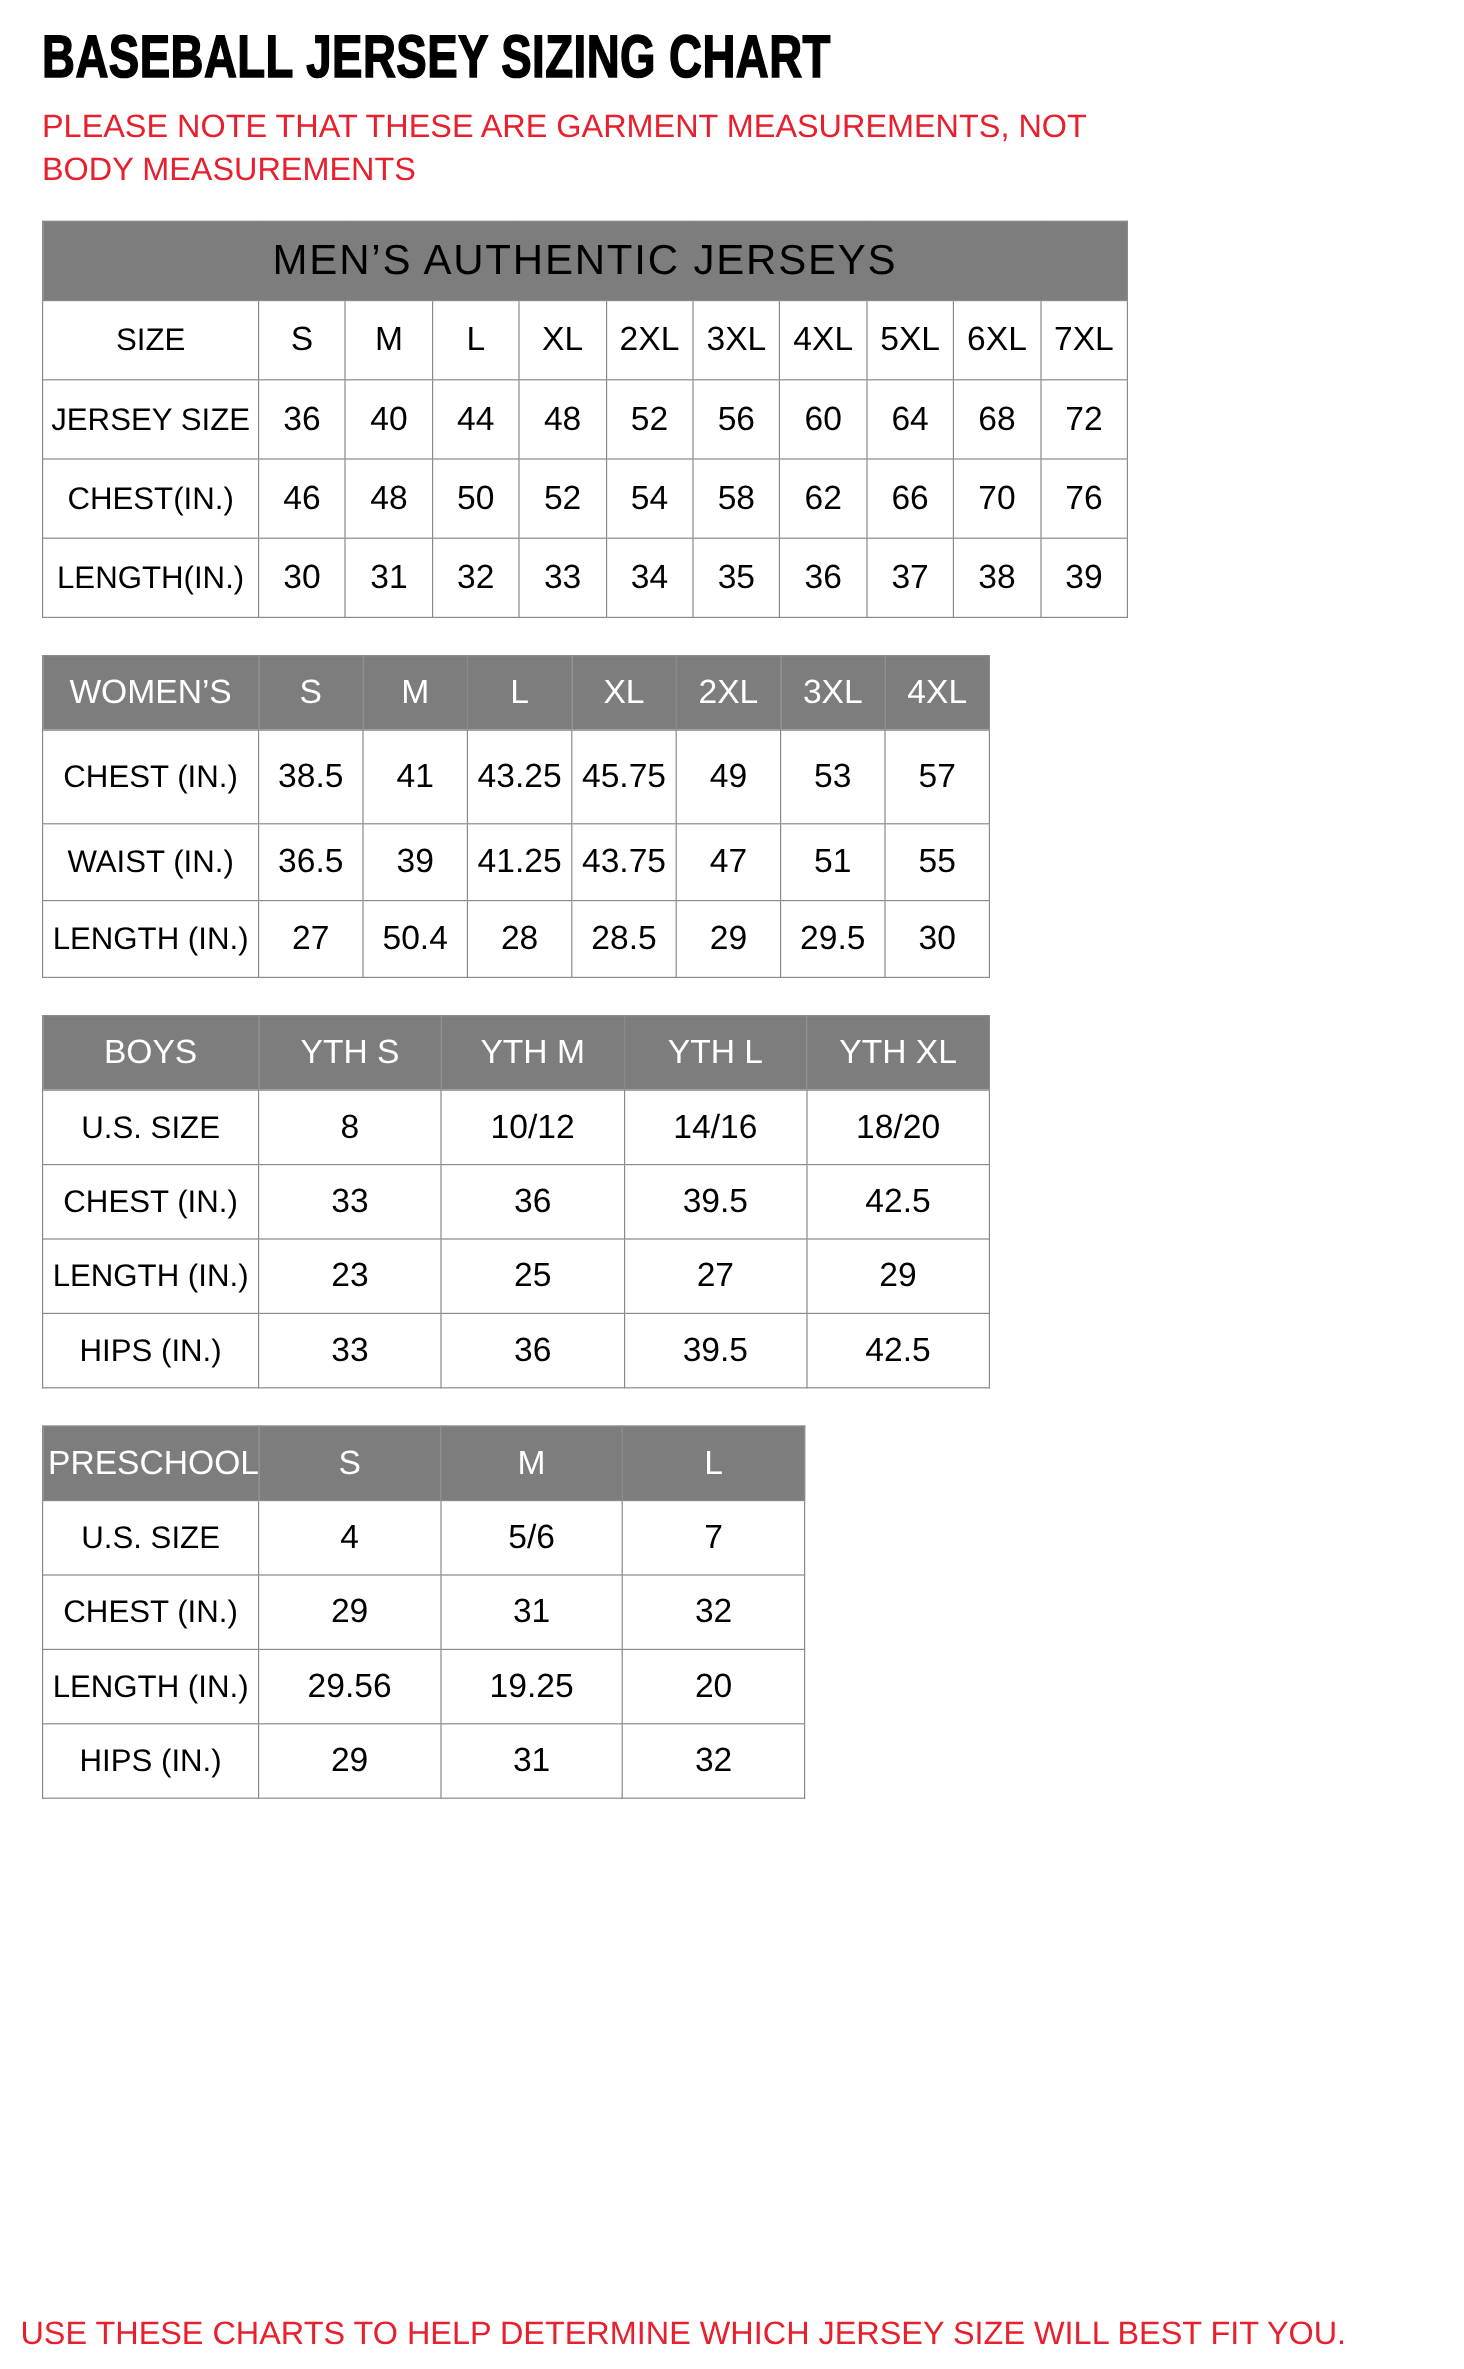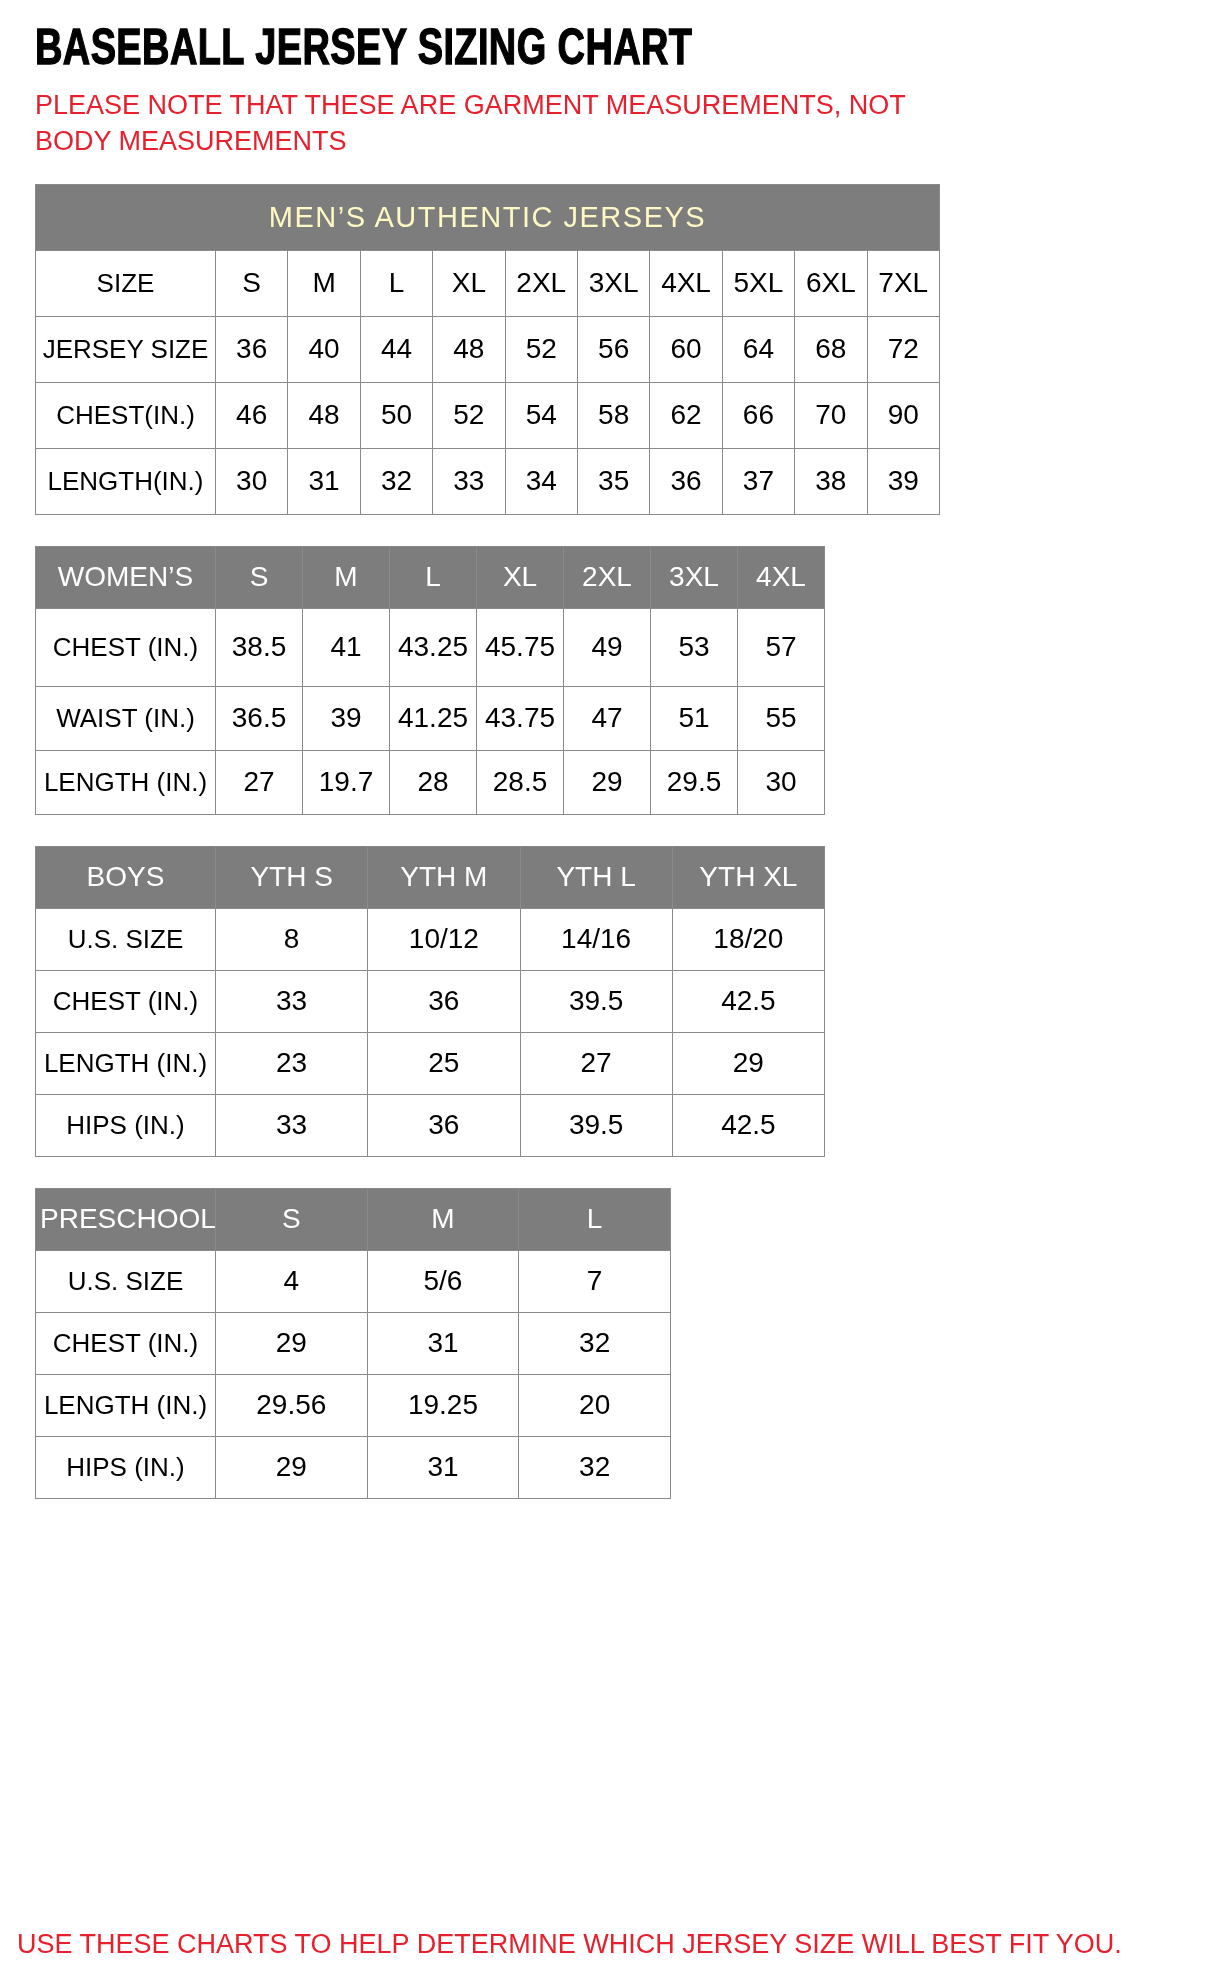--- a/index.html
+++ b/index.html
@@ -11,21 +11,21 @@
   }
   .title { margin:0 0 16px 0; line-height:1; }
   .title-inner {
     display:inline-block; transform:scaleX(0.76); transform-origin:0 50%;
     font-size:50px; font-weight:900; letter-spacing:0.5px; color:#000;
     -webkit-text-stroke:1.3px #000; white-space:nowrap;
   }
   .note { margin:0 0 24px 0; color:var(--accent-red); font-size:27px; line-height:1.33; max-width:880px; font-weight:400; }
   table.tbl { border-collapse:collapse; table-layout:fixed; margin:0 0 31px 0; }
   .tbl th, .tbl td { border:1px solid var(--border-gray); text-align:center; vertical-align:middle; font-weight:400; padding:0 4px; }
-  .title-bar { background:var(--header-gray); color:#fef9c3; font-size:29px; letter-spacing:1.5px; height:66px; }
+  .title-bar { background:var(--header-gray); color:#000000; font-size:35px; letter-spacing:1.5px; height:66px; }
   .hdr { background:var(--header-gray); color:#fff; font-size:28px; height:62px;margin-left:20px; }
   .row-label { font-size:26px; color:#000; white-space:pre-line; line-height:1.25; }
   .cell { font-size:28px; color:#000; }
   .mens { width:905px; }
   .mens .row-label, .mens .cell { height:66px; }
   .womens { width:790px; }
   .womens .row-label, .womens .cell { height:64px; }
   .womens tbody tr:nth-child(2) .row-label, .womens tbody tr:nth-child(2) .cell { height:78px; }
   .boys { width:790px; }
   .boys .row-label, .boys .cell { height:62px; }
@@ -88,21 +88,21 @@
           <th class="row-label">CHEST(IN.)</th>
           <td class="cell">46</td>
           <td class="cell">48</td>
           <td class="cell">50</td>
           <td class="cell">52</td>
           <td class="cell">54</td>
           <td class="cell">58</td>
           <td class="cell">62</td>
           <td class="cell">66</td>
           <td class="cell">70</td>
-          <td class="cell">90</td>
+          <td class="cell">76</td>
         </tr>
         <tr>
           <th class="row-label">LENGTH(IN.)</th>
           <td class="cell">30</td>
           <td class="cell">31</td>
           <td class="cell">32</td>
           <td class="cell">33</td>
           <td class="cell">34</td>
           <td class="cell">35</td>
           <td class="cell">36</td>
@@ -150,21 +150,21 @@
           <td class="cell">39</td>
           <td class="cell">41.25</td>
           <td class="cell">43.75</td>
           <td class="cell">47</td>
           <td class="cell">51</td>
           <td class="cell">55</td>
         </tr>
         <tr>
           <th class="row-label">LENGTH (IN.)</th>
           <td class="cell">27</td>
-          <td class="cell">19.7</td>
+          <td class="cell">50.4</td>
           <td class="cell">28</td>
           <td class="cell">28.5</td>
           <td class="cell">29</td>
           <td class="cell">29.5</td>
           <td class="cell">30</td>
         </tr>
       </tbody>
     </table>
   <table class="tbl boys">
       <colgroup>

